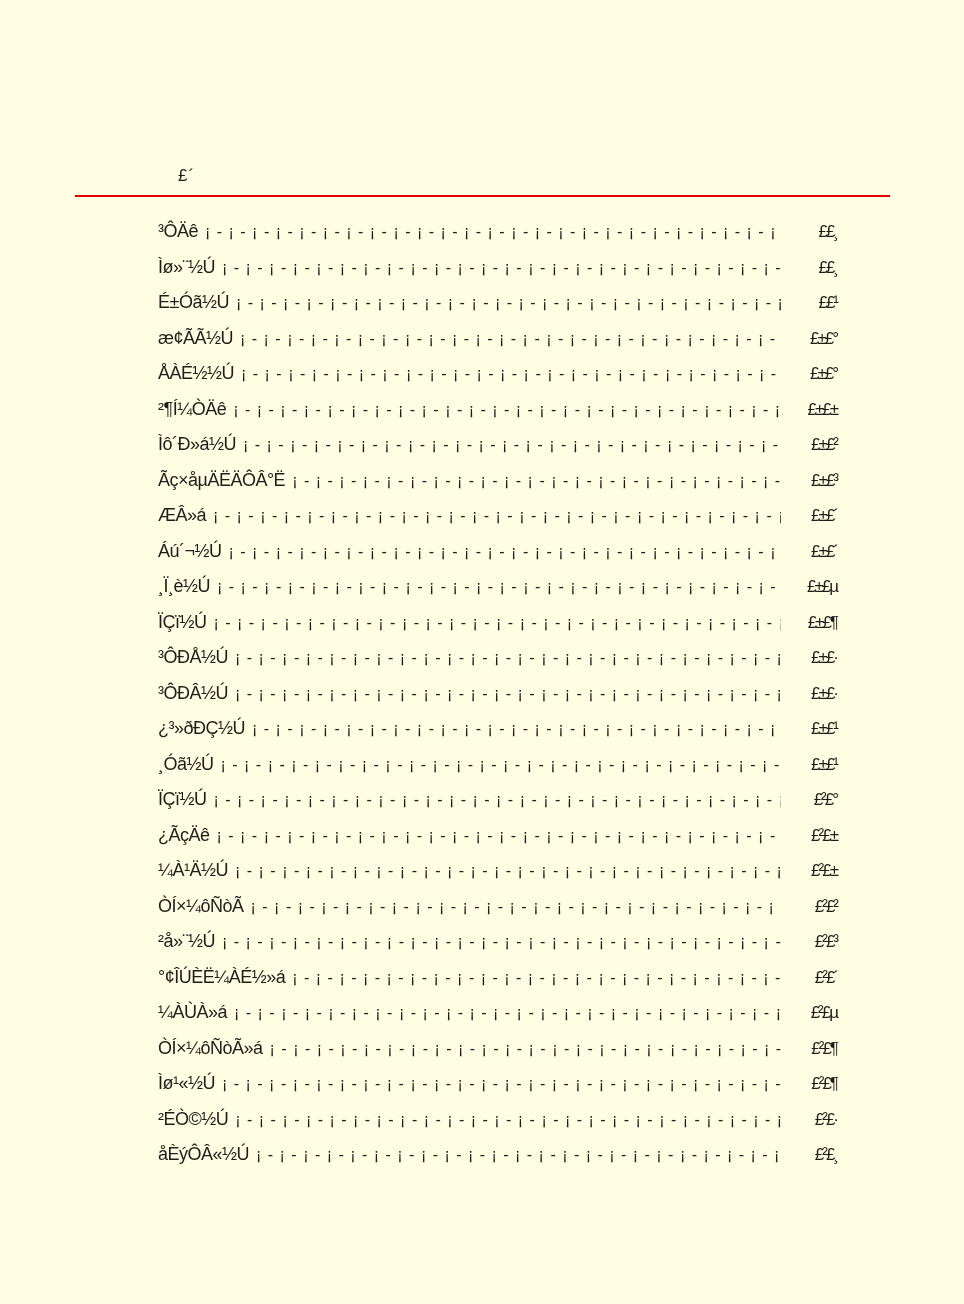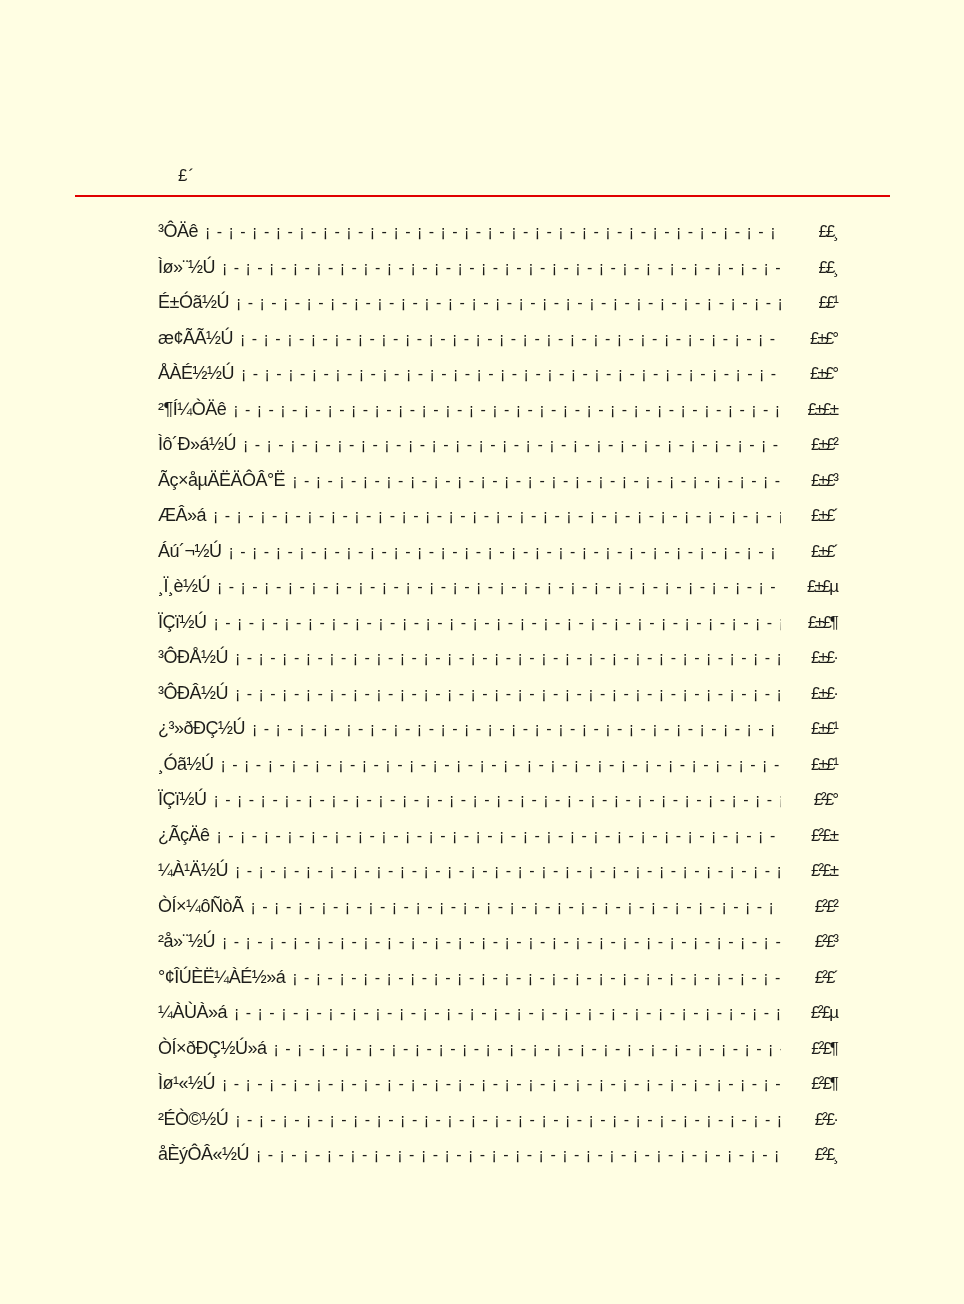--- a/index.html
+++ b/index.html
@@ -221,21 +221,21 @@
     <span class="toc-page-number">£²£´</span>
   </div>
 
   <div class="toc-row">
     <span class="toc-entry-title">¼ÀÙÀ»á</span>
     <span class="toc-leader">¡ - ¡ - ¡ - ¡ - ¡ - ¡ - ¡ - ¡ - ¡ - ¡ - ¡ - ¡ - ¡ - ¡ - ¡ - ¡ - ¡ - ¡ - ¡ - ¡ - ¡ - ¡ - ¡ - ¡ - ¡ - ¡ - ¡ - ¡ - ¡ - ¡ - ¡ - ¡ - ¡ - ¡ - ¡ - ¡ - ¡ - ¡ - ¡ - ¡ - ¡ - ¡ - ¡ - ¡ - ¡ - ¡ - ¡ - ¡ - ¡ - ¡ - ¡ - ¡ - ¡ - ¡ - ¡ - ¡ - ¡ - ¡ - ¡ - ¡ - </span>
     <span class="toc-page-number">£²£µ</span>
   </div>
 
   <div class="toc-row">
-    <span class="toc-entry-title">ÒÍ×ðÐÇ½Ú»á</span>
+    <span class="toc-entry-title">ÒÍ×¼ôÑòÃ»á</span>
     <span class="toc-leader">¡ - ¡ - ¡ - ¡ - ¡ - ¡ - ¡ - ¡ - ¡ - ¡ - ¡ - ¡ - ¡ - ¡ - ¡ - ¡ - ¡ - ¡ - ¡ - ¡ - ¡ - ¡ - ¡ - ¡ - ¡ - ¡ - ¡ - ¡ - ¡ - ¡ - ¡ - ¡ - ¡ - ¡ - ¡ - ¡ - ¡ - ¡ - ¡ - ¡ - ¡ - ¡ - ¡ - ¡ - ¡ - ¡ - ¡ - ¡ - ¡ - ¡ - ¡ - ¡ - ¡ - ¡ - ¡ - ¡ - ¡ - ¡ - ¡ - ¡ - </span>
     <span class="toc-page-number">£²£¶</span>
   </div>
 
   <div class="toc-row">
     <span class="toc-entry-title">Ìø¹«½Ú</span>
     <span class="toc-leader">¡ - ¡ - ¡ - ¡ - ¡ - ¡ - ¡ - ¡ - ¡ - ¡ - ¡ - ¡ - ¡ - ¡ - ¡ - ¡ - ¡ - ¡ - ¡ - ¡ - ¡ - ¡ - ¡ - ¡ - ¡ - ¡ - ¡ - ¡ - ¡ - ¡ - ¡ - ¡ - ¡ - ¡ - ¡ - ¡ - ¡ - ¡ - ¡ - ¡ - ¡ - ¡ - ¡ - ¡ - ¡ - ¡ - ¡ - ¡ - ¡ - ¡ - ¡ - ¡ - ¡ - ¡ - ¡ - ¡ - ¡ - ¡ - ¡ - ¡ - </span>
     <span class="toc-page-number">£²£¶</span>
   </div>
 

